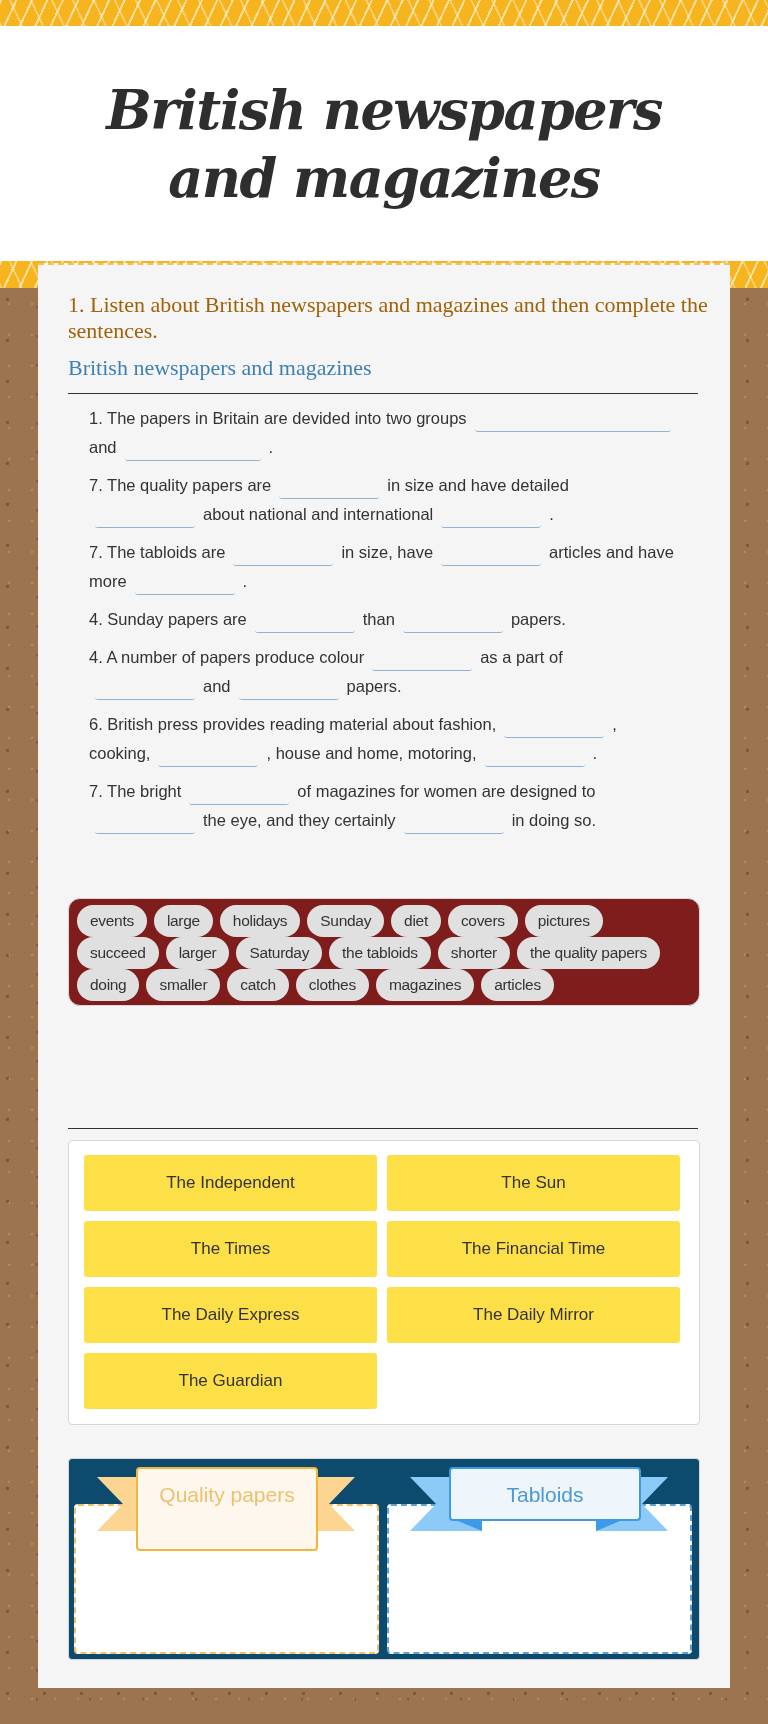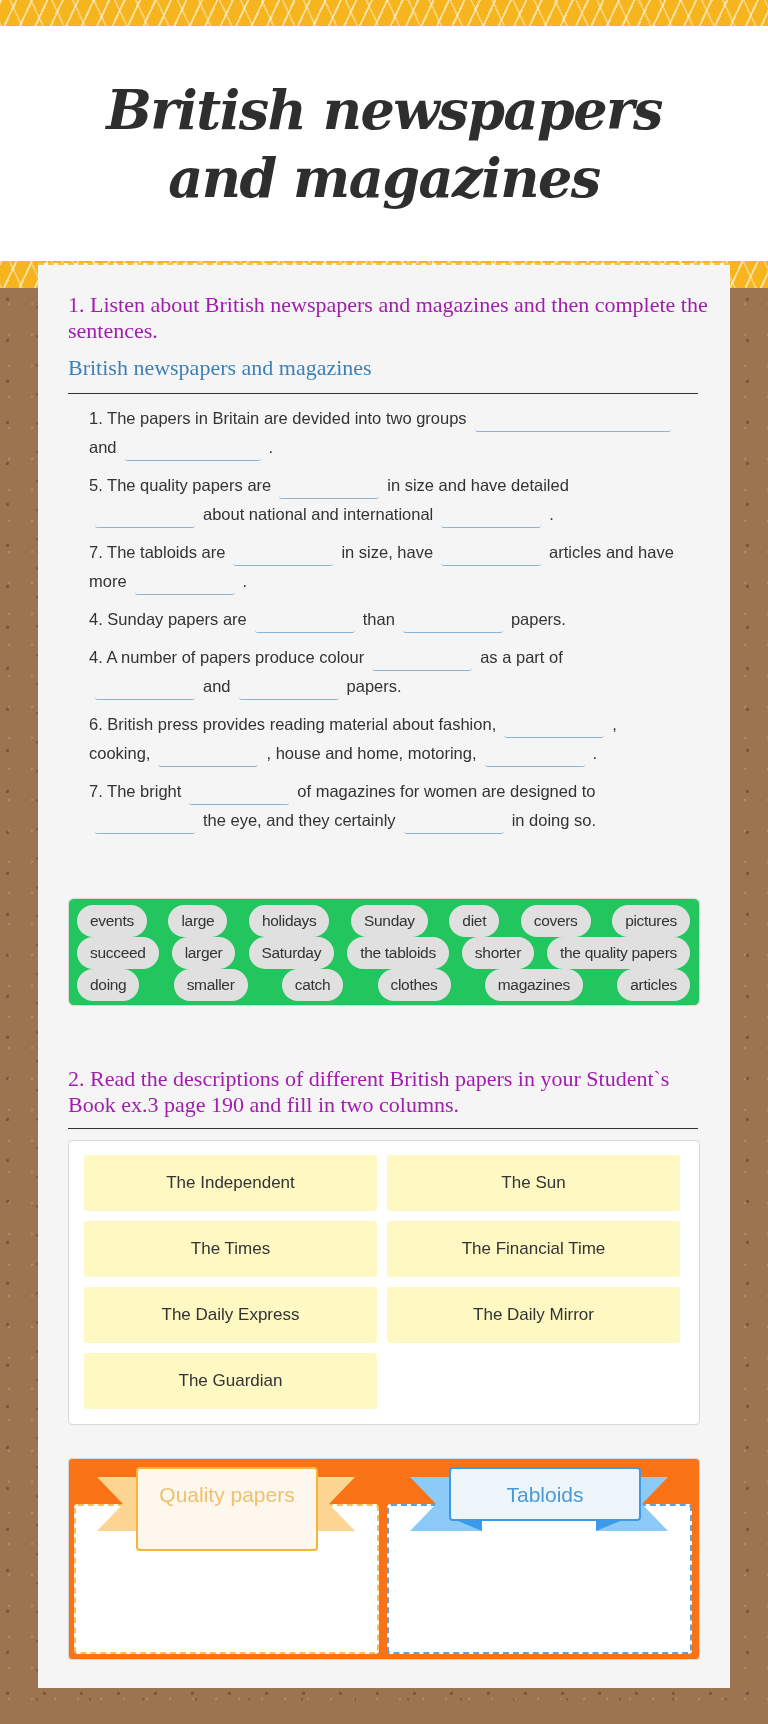--- a/index.html
+++ b/index.html
@@ -37,21 +37,21 @@
       width: 620px; letter-spacing: -1.5px;
     }
     .card {
       position: absolute; left: 38px; top: 263px; width: 692px; height: 1425px;
       background: #f5f5f5;
       border-top: 2px dashed #f2c35a;
     }
     .section-heading {
       position: absolute; left: 30px; width: 640px;
       font-family: "Liberation Serif", serif;
-      font-size: 22px; line-height: 26px; color: #a21caf;
+      font-size: 22px; line-height: 26px; color: #a16207;
     }
     .q1-heading { top: 27px; }
     .subheading {
       position: absolute; left: 30px; top: 90px;
       font-family: "Liberation Serif", serif;
       font-size: 22px; color: #3d80b8;
     }
     .rule {
       position: absolute; left: 30px; width: 630px; height: 1px; background: #333;
     }
@@ -64,46 +64,45 @@
     .sentence { margin-bottom: 9px; margin-left: 21px; }
     .blank {
       display: inline-block; width: 100px; height: 22px;
       border-bottom: 1px solid #8fb3d6; border-radius: 0 0 3px 3px;
       vertical-align: -8px; margin: 0 8px;
     }
     .blank.wide { width: 196px; }
     .blank.med { width: 136px; }
     .bank {
       position: absolute; left: 30px; top: 633px; width: 632px; height: 108px;
-      background: #22c55e; border: 1px solid #d8d8d8; border-radius: 6px;
+      background: #7f1d1d; border: 1px solid #d8d8d8; border-radius: 12px;
       padding: 6px 8px; display: flex; flex-wrap: wrap; align-content: flex-start;
       gap: 0 6px;
-      justify-content: space-between;
     }
     .chip {
       background: #e0e0e0; border-radius: 16px;
       padding: 0 13px; height: 32px; line-height: 32px;
       font-size: 15.5px; color: #333; margin: 0 1px 0 0; letter-spacing: -0.3px;
     }
     .q2-heading { top: 801px; }
     .papers-box {
       position: absolute; left: 30px; top: 875px; width: 632px; height: 285px;
       background: #ffffff; border: 1px solid #d8d8d8; border-radius: 4px;
       padding: 14px 15px;
       display: grid; grid-template-columns: 293px 293px; grid-auto-rows: 56px;
       column-gap: 10px; row-gap: 10px;
     }
     .paper-card {
-      background: #fef9c3; border-radius: 3px;
+      background: #fde047; border-radius: 3px;
       display: flex; align-items: center; justify-content: center;
       font-size: 17px; color: #333;
     }
     .sort-box {
       position: absolute; left: 30px; top: 1193px; width: 632px; height: 202px;
-      background: #f97316; border: 1px solid #d8d8d8; border-radius: 4px;
+      background: #0c4a6e; border: 1px solid #d8d8d8; border-radius: 4px;
     }
     .drop-zone {
       position: absolute; top: 45px; width: 305px; height: 150px;
       border: 2px dashed; border-radius: 4px; background: #fff;
     }
     .drop-quality { left: 5px; border-color: #f2c060; }
     .drop-tabloid { left: 318px; border-color: #5fa3d6; }
     .ribbon-tail {
       position: absolute; top: 18px; width: 72px; height: 54px;
     }
@@ -136,21 +135,21 @@
   <div class="section-heading q1-heading">1. Listen about British newspapers and magazines and then complete the sentences.</div>
   <div class="subheading">British newspapers and magazines</div>
   <div class="rule rule-1"></div>
 
   <div class="sentences">
     <div class="sentence">
       <span>1. The papers in Britain are devided into two groups</span><span class="blank wide"></span><br>
       <span>and</span><span class="blank med"></span><span>.</span>
     </div>
     <div class="sentence">
-      <span>5. The quality papers are</span><span class="blank"></span><span>in size and have detailed</span><br>
+      <span>7. The quality papers are</span><span class="blank"></span><span>in size and have detailed</span><br>
       <span class="blank" style="margin-left:6px"></span><span>about national and international</span><span class="blank"></span><span>.</span>
     </div>
     <div class="sentence">
       <span>7. The tabloids are</span><span class="blank"></span><span>in size, have</span><span class="blank"></span><span>articles and have more</span><span class="blank"></span><span>.</span>
     </div>
     <div class="sentence">
       <span>4. Sunday papers are</span><span class="blank"></span><span>than</span><span class="blank"></span><span>papers.</span>
     </div>
     <div class="sentence">
       <span>4. A number of papers produce colour</span><span class="blank"></span><span>as a part of</span><br>
@@ -181,21 +180,20 @@
     <span class="chip">shorter</span>
     <span class="chip">the quality papers</span>
     <span class="chip">doing</span>
     <span class="chip">smaller</span>
     <span class="chip">catch</span>
     <span class="chip">clothes</span>
     <span class="chip">magazines</span>
     <span class="chip">articles</span>
   </div>
 
-  <div class="section-heading q2-heading">2. Read the descriptions of different British papers in your Student`s Book ex.3 page 190 and fill in two columns.</div>
   <div class="rule rule-2"></div>
 
   <div class="papers-box">
     <div class="paper-card">The Independent</div>
     <div class="paper-card">The Sun</div>
     <div class="paper-card">The Times</div>
     <div class="paper-card">The Financial Time</div>
     <div class="paper-card">The Daily Express</div>
     <div class="paper-card">The Daily Mirror</div>
     <div class="paper-card">The Guardian</div>

